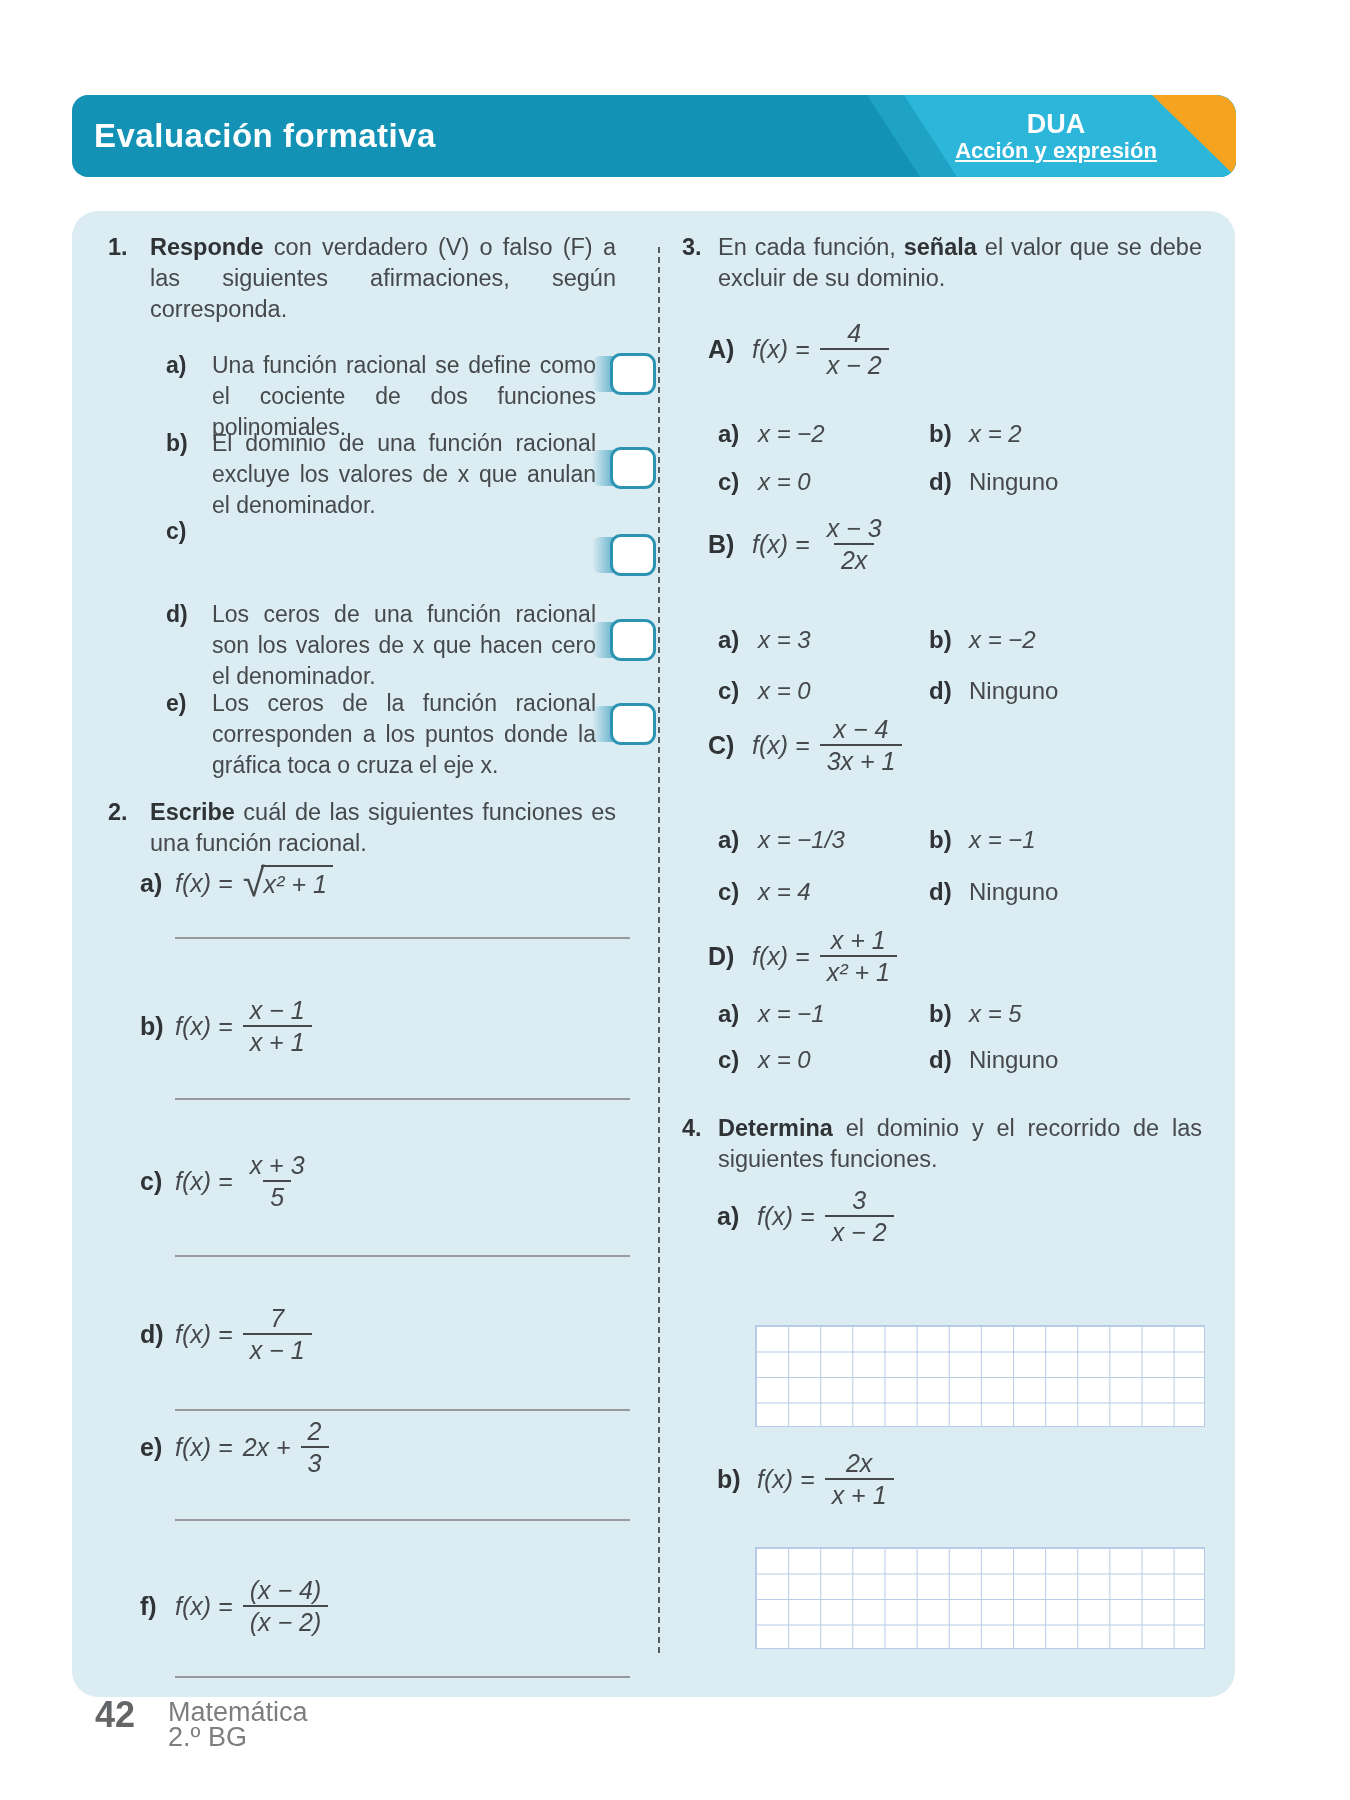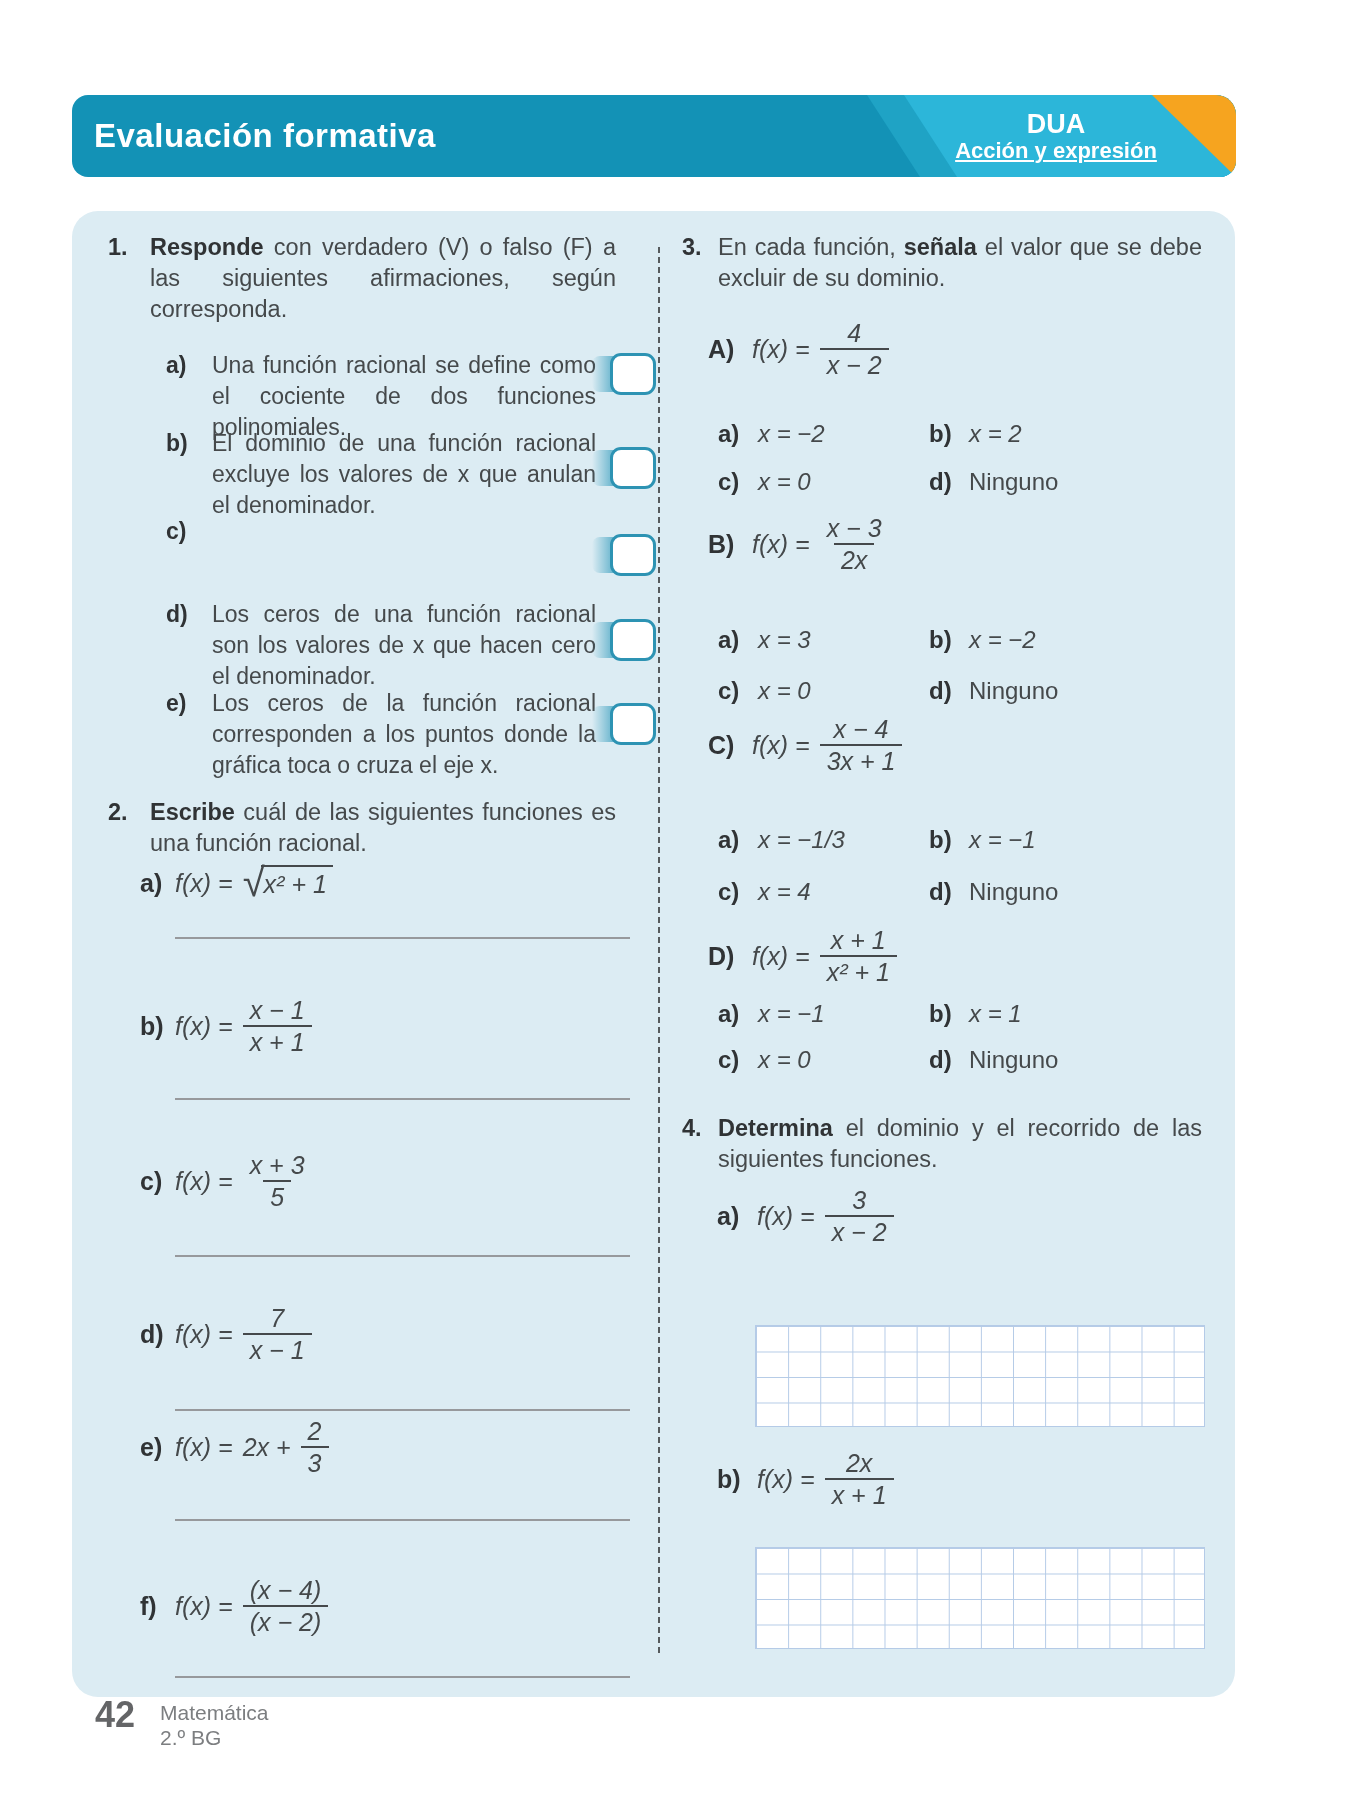--- a/index.html
+++ b/index.html
@@ -67,21 +67,21 @@
 
   
   .agrid{position:absolute;left:683px;width:450px;height:102px;background:#fff;
        border:1.5px solid #b5cbe7;box-sizing:border-box;
        background-image:linear-gradient(to right,#b5cbe7 1px,transparent 1px),
                         linear-gradient(to bottom,#b5cbe7 1px,transparent 1px);
        background-size:32.14px 25.5px;}
 
   
   #pagenum{position:absolute;left:95px;top:1694px;font-size:36px;font-weight:bold;color:#646567;}
-  #fsub{position:absolute;left:160px;top:1700px;font-size:21px;color:#7c7e80;line-height:25px;}
+  #fsub{position:absolute;left:168px;top:1700px;font-size:27px;color:#7c7e80;line-height:25px;}
 </style>
 </head>
 <body>
 
 <div id="page">
 
   <div id="bar">
     <div class="band mid"></div>
     <div class="band light"></div>
     <div class="band orange"></div>
@@ -297,21 +297,21 @@
           <span class="num">x + 1</span>
           <span class="den">x² + 1</span>
         </span>
     </div>
     <div class="opt" style="left:646px;top:789px;">
         <b class="olabel">a)</b>
         <span class="oval">x = −1</span>
       </div>
     <div class="opt" style="left:857px;top:789px;">
         <b class="olabel">b)</b>
-        <span class="oval">x = 1</span>
+        <span class="oval">x = 5</span>
       </div>
     <div class="opt" style="left:646px;top:835px;">
         <b class="olabel">c)</b>
         <span class="oval">x = 0</span>
       </div>
     <div class="opt" style="left:857px;top:835px;">
         <b class="olabel">d)</b>
         <span class="oval plain">Ninguno</span>
       </div>
 

